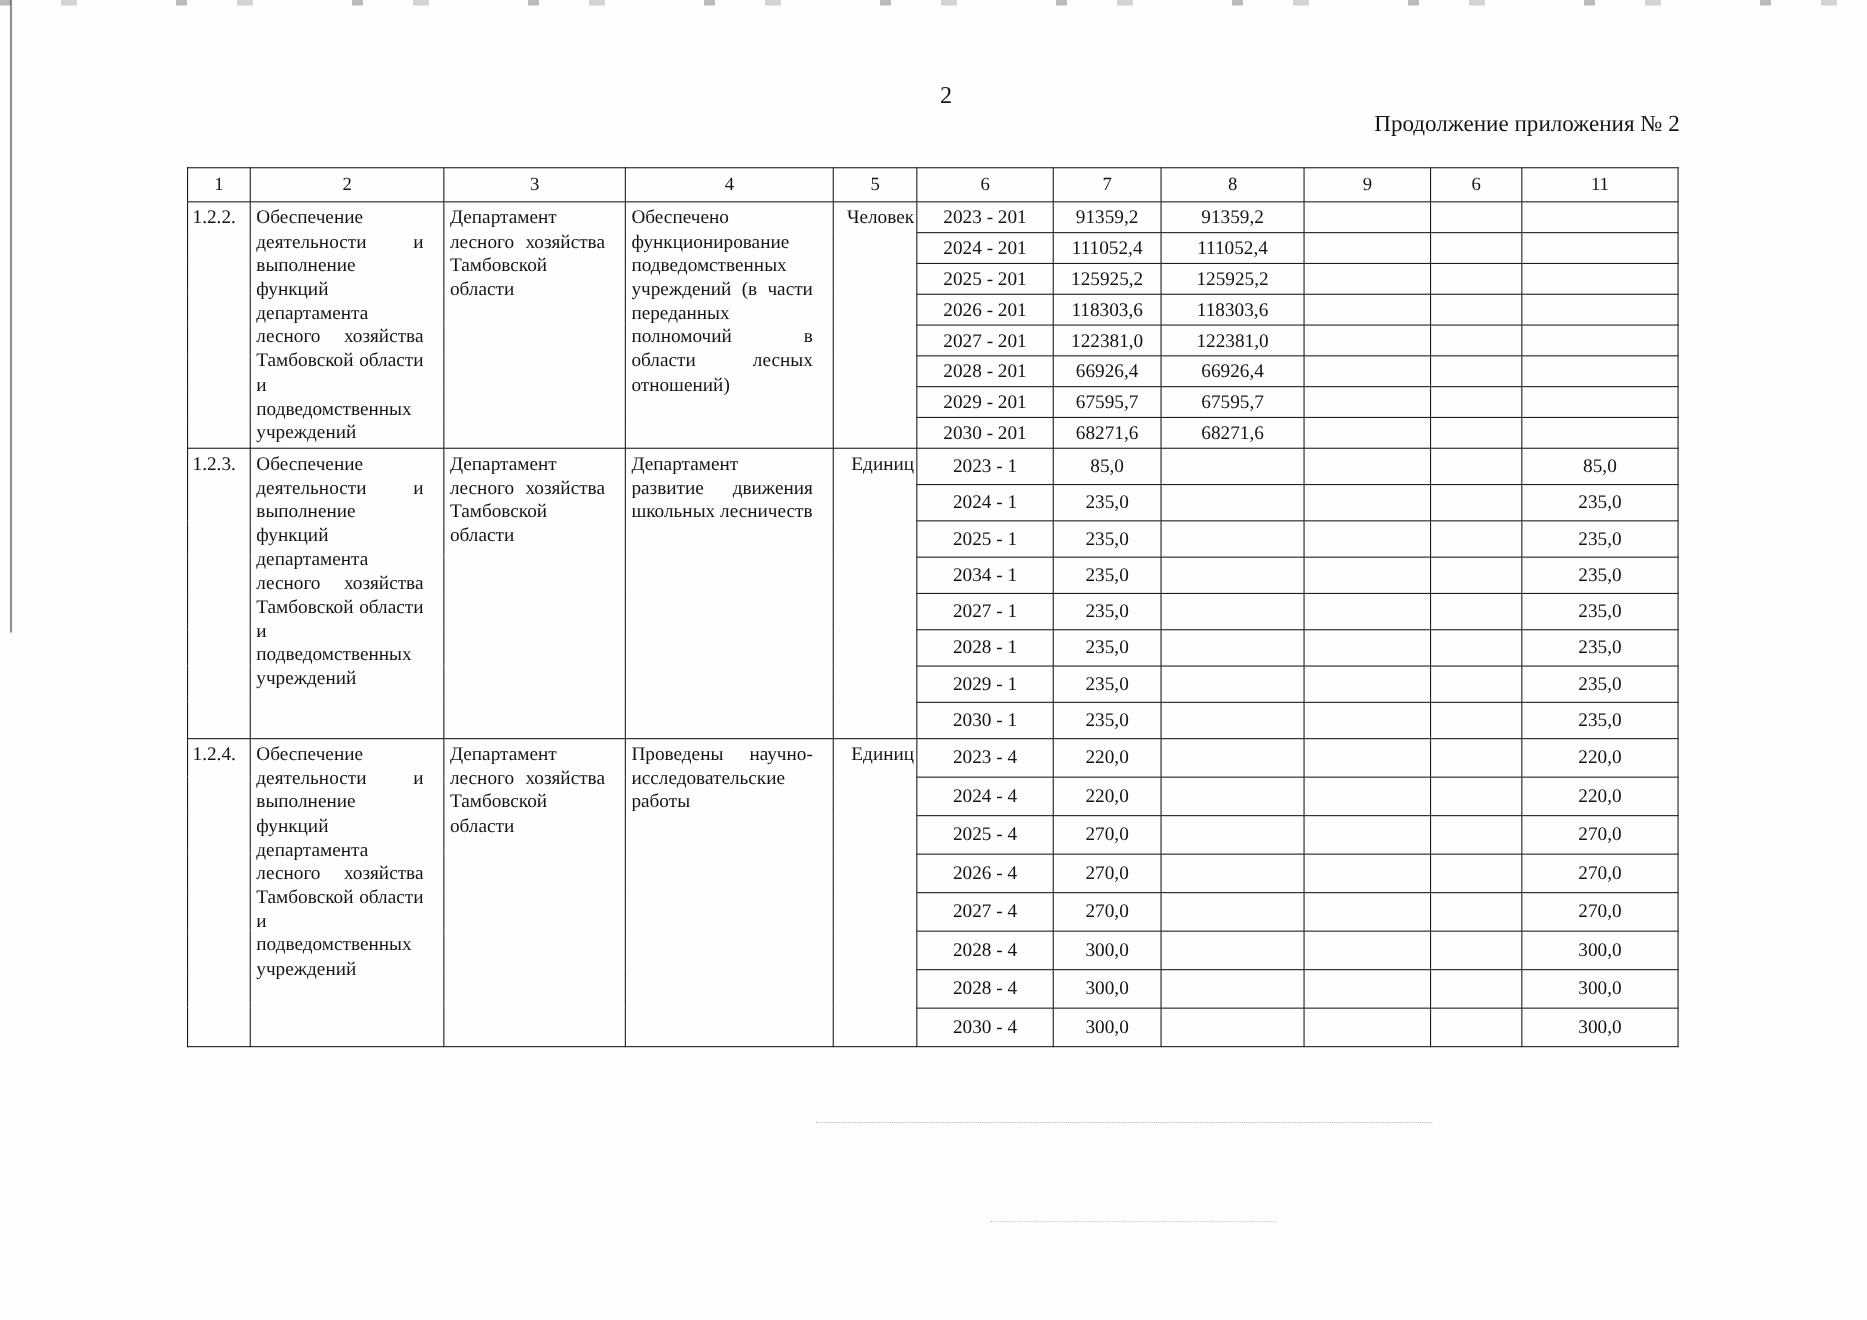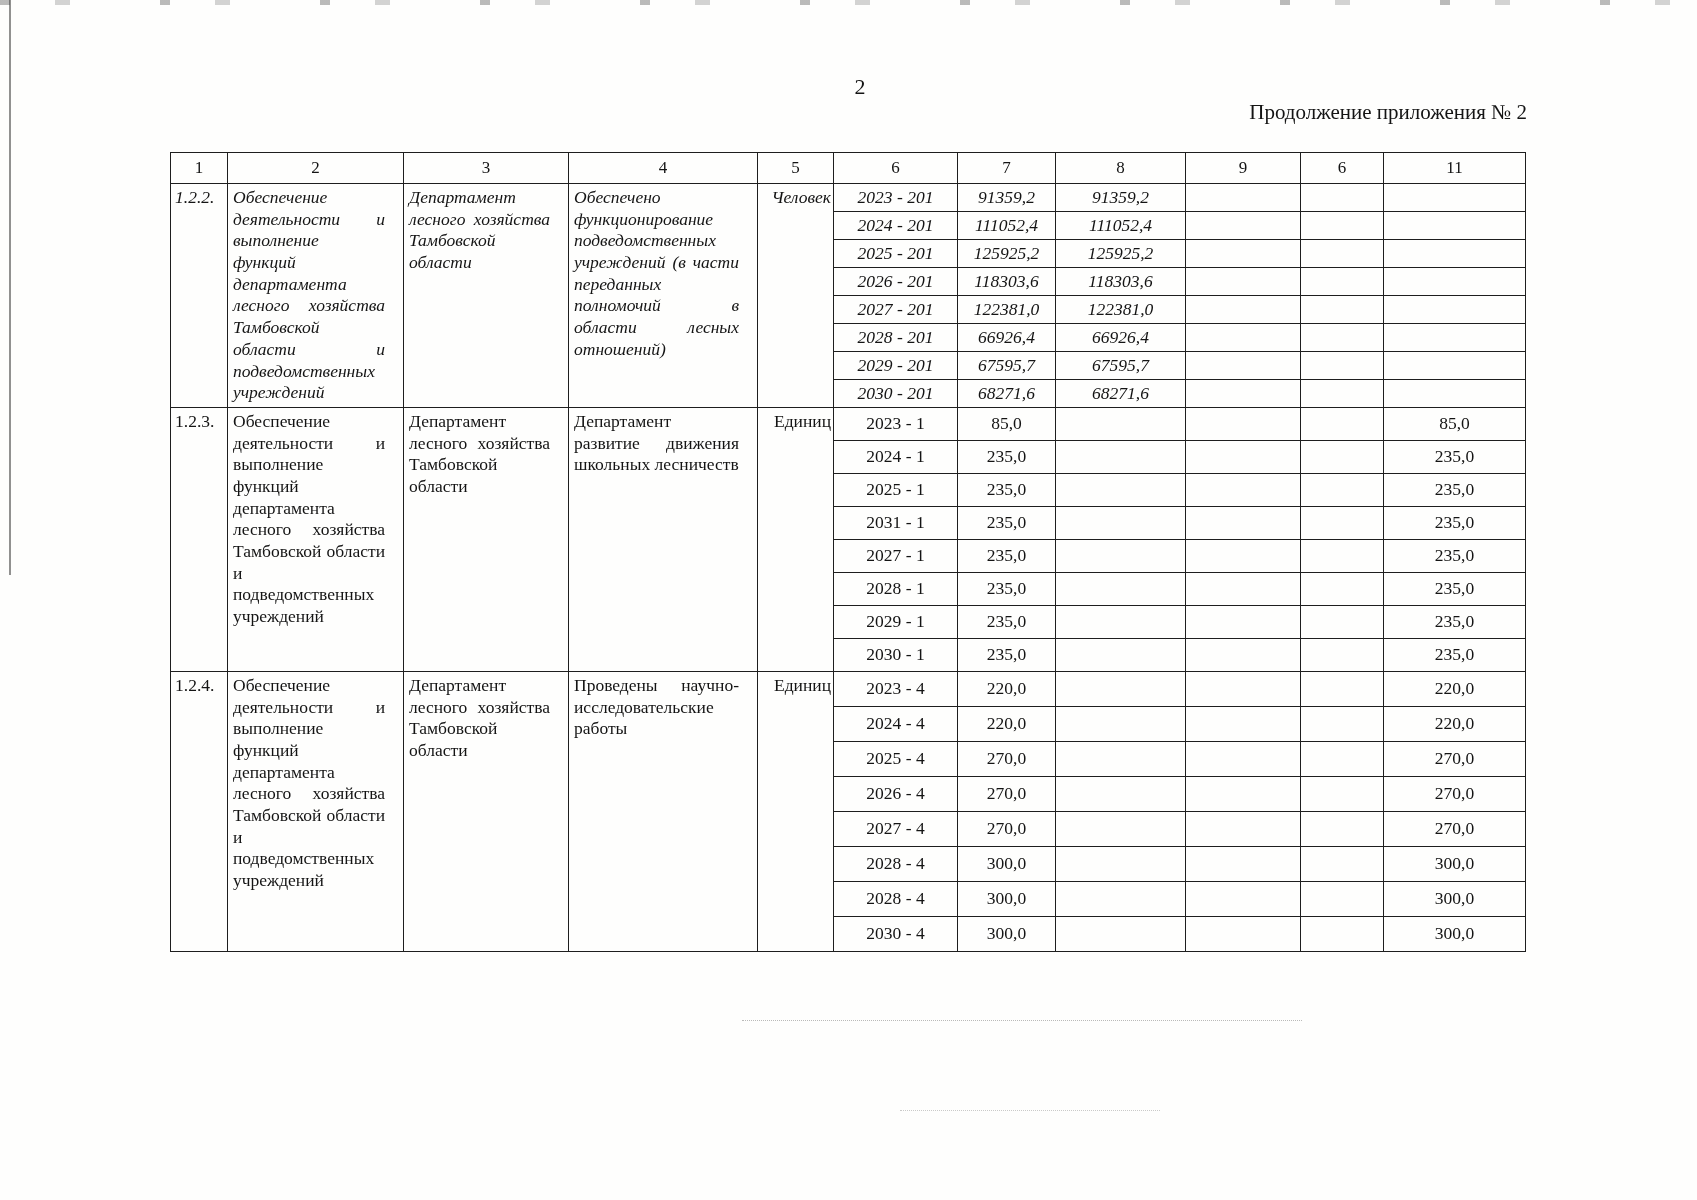--- a/index.html
+++ b/index.html
@@ -52,21 +52,21 @@
     border: 1.7px solid #1e1e1e;
   }
   table.report th {
     font-weight: normal; text-align: center;
     height: 31px; font-size: 17px;
   }
   td.cell-id   { vertical-align: top; text-align: left;  padding: 3px 2px 3px 4px; }
   td.cell-text { vertical-align: top; text-align: justify; padding: 3px 18px 3px 5px; line-height: 1.24; }
   td.cell-unit { vertical-align: top; text-align: right; padding: 3px 2px; }
   td.cell-num  { vertical-align: middle; text-align: center; padding: 0 2px; }
-  tr.group-0 { height: 27px; font-style: italic; }
+  tr.group-0 { height: 27px; }
   tr.group-1 { height: 33px; margin-top: 29px; }
   tr.group-2 { height: 35px; }
 </style>
 </head>
 <body>
 
 <div class="scan-top"></div>
 <div class="scan-left"></div>
 <div class="scan-dots"></div>
 <div class="scan-dots2"></div>
@@ -197,21 +197,21 @@
         </tr>
         <tr class="group-1">
           <td class="cell-num">2025 - 1</td>
           <td class="cell-num">235,0</td>
           <td class="cell-num"></td>
           <td class="cell-num"></td>
           <td class="cell-num"></td>
           <td class="cell-num">235,0</td>
         </tr>
         <tr class="group-1">
-          <td class="cell-num">2031 - 1</td>
+          <td class="cell-num">2034 - 1</td>
           <td class="cell-num">235,0</td>
           <td class="cell-num"></td>
           <td class="cell-num"></td>
           <td class="cell-num"></td>
           <td class="cell-num">235,0</td>
         </tr>
         <tr class="group-1">
           <td class="cell-num">2027 - 1</td>
           <td class="cell-num">235,0</td>
           <td class="cell-num"></td>

